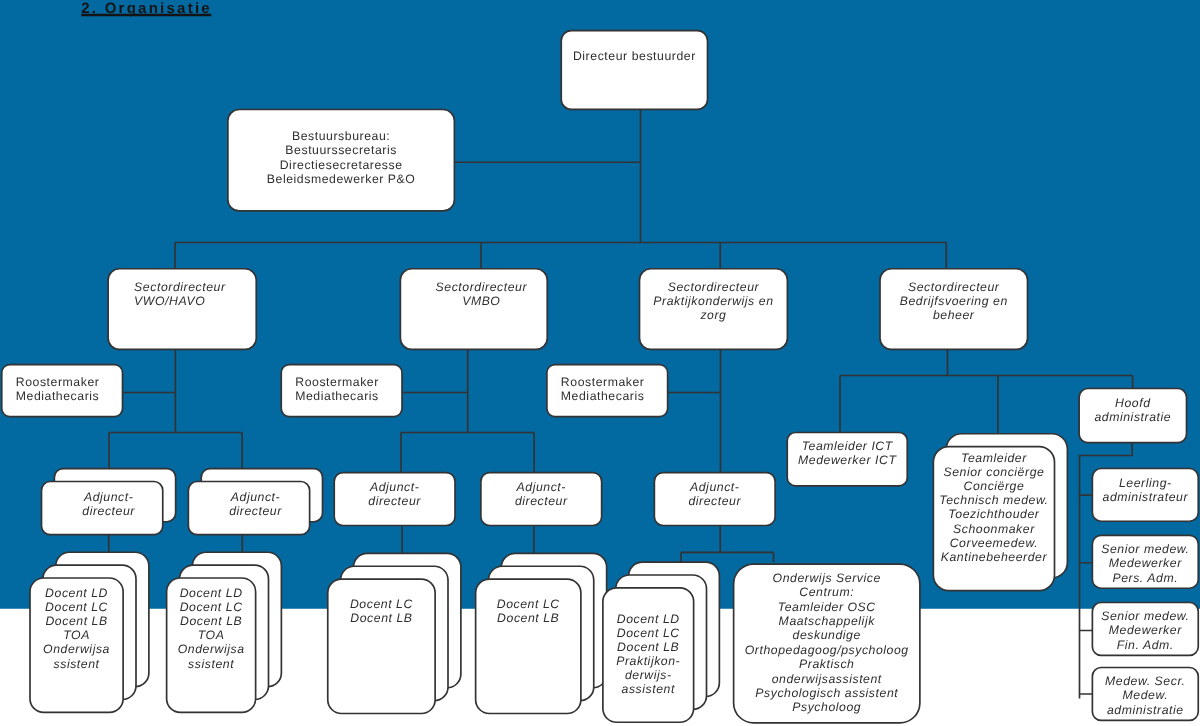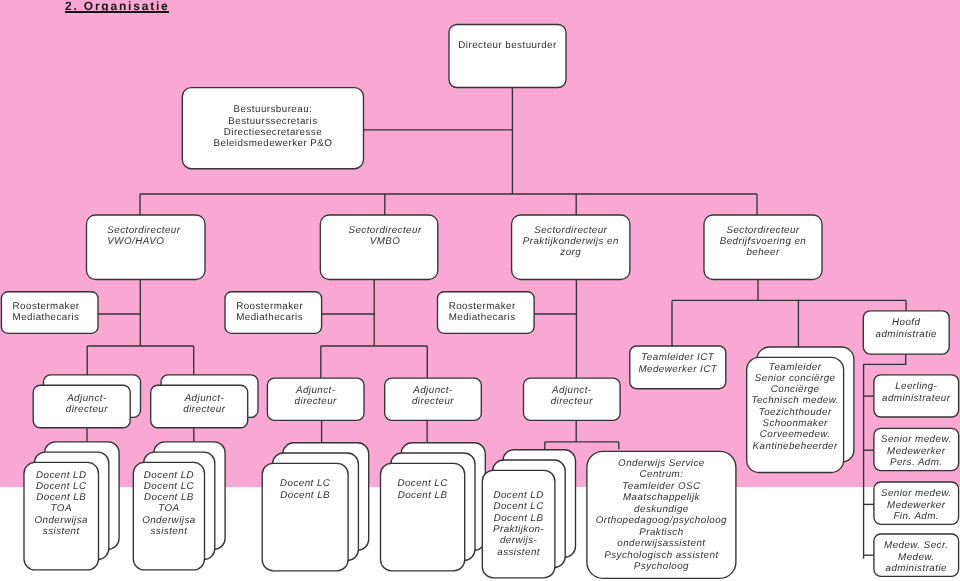--- a/index.html
+++ b/index.html
@@ -1,20 +1,20 @@
 <!DOCTYPE html>
 <html><head>
 <meta charset="utf-8">
 <title>2. Organisatie</title>
 <style>
   html,body{margin:0;padding:0;background:#ffffff;}
   body{width:960px;height:581px;overflow:hidden;
        font-family:"Liberation Sans",sans-serif;
        -webkit-font-smoothing:antialiased;text-rendering:geometricPrecision;}
-  #stage{position:relative;width:960px;height:487px;background:#f9a8d4;}
+  #stage{position:relative;width:960px;height:487px;background:#0369a1;}
   .title{position:absolute;left:65px;top:0px;font-weight:bold;font-size:12px;
          letter-spacing:1.8px;color:#141414;line-height:12px;white-space:nowrap;}
   .title-rule{position:absolute;left:65px;top:11px;height:1.6px;width:104px;
               background:#141414;}
   svg#chart{position:absolute;left:0;top:0;width:960px;height:581px;}
   .bx{fill:#ffffff;stroke:#333333;stroke-width:1.35;}
   .ln{stroke:#333333;stroke-width:1.35;fill:none;stroke-linecap:butt;}
   .lbl{fill:#2e2e2e;font-family:"Liberation Sans",sans-serif;font-size:9.8px;
        letter-spacing:0.45px;}
   .lbl.it{font-style:italic;}

